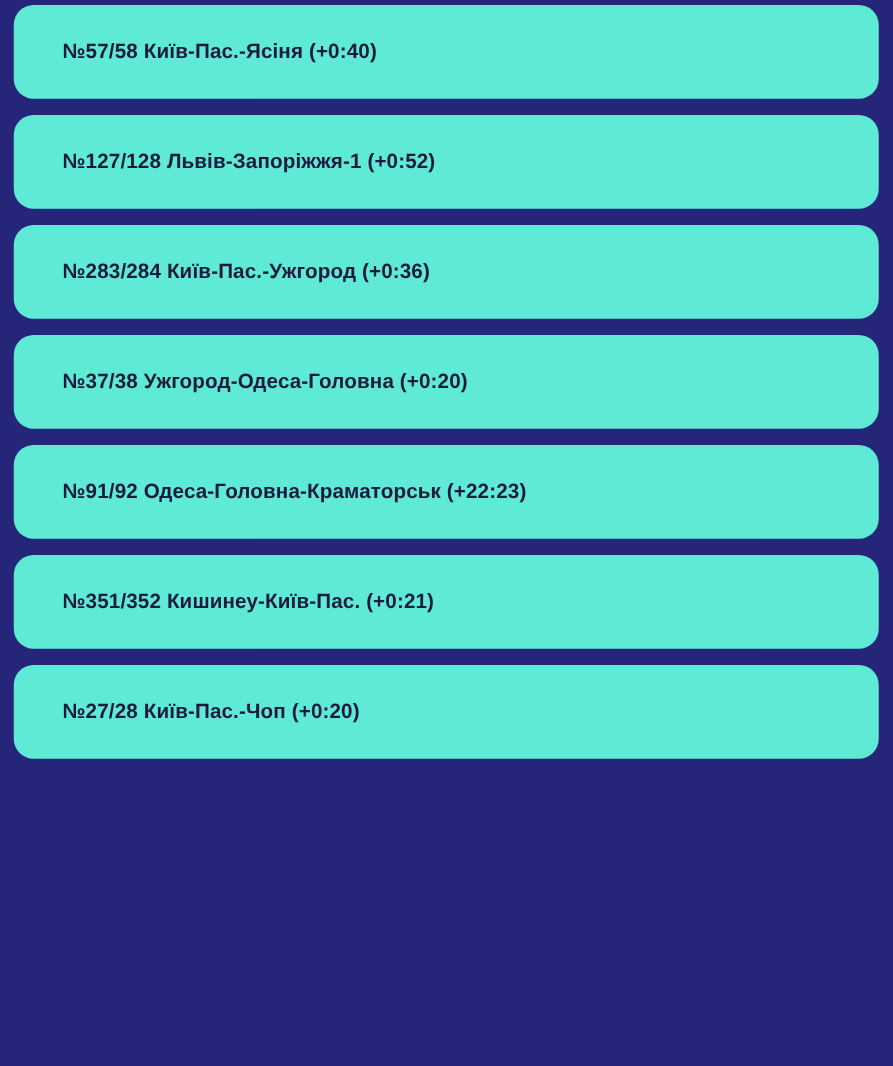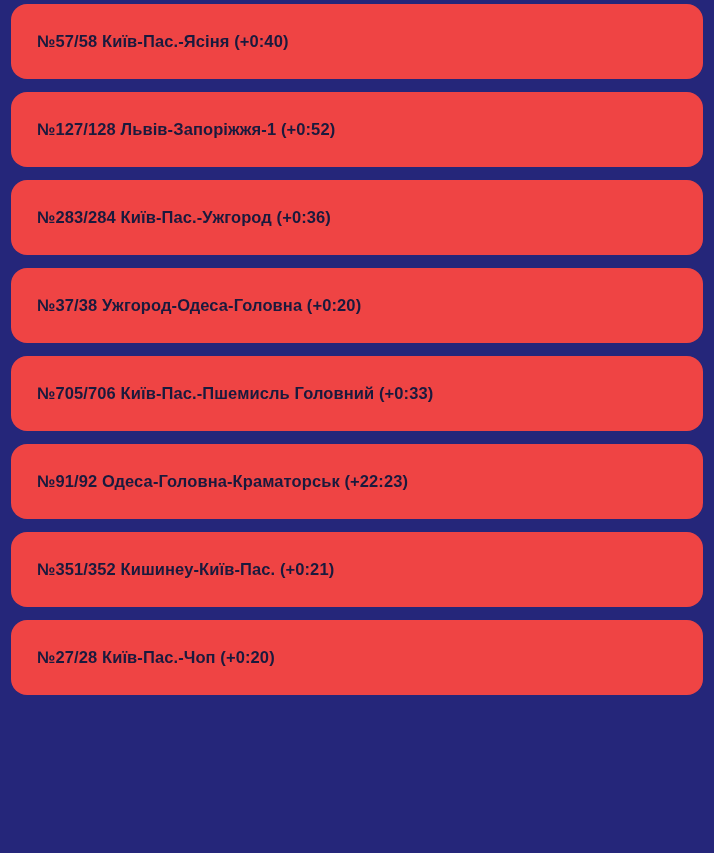--- a/index.html
+++ b/index.html
@@ -15,27 +15,27 @@
     overflow: hidden;
   }
   .list {
     display: flex;
     flex-direction: column;
     gap: 13px;
     padding: 4px 11px 0 11px;
     box-sizing: border-box;
   }
   .row {
-    background: #ef4444;
+    background: #5eead4;
     border-radius: 16px;
     height: 75px;
     display: flex;
     align-items: center;
     box-sizing: border-box;
-    padding: 0 26px;
+    padding: 0 39px;
     flex: 0 0 auto;
   }
   .row-text {
     color: #1a1a3d;
     font-size: 16.5px;
     font-weight: bold;
     letter-spacing: 0.1px;
     line-height: 1.2;
     white-space: nowrap;
   }
@@ -50,23 +50,20 @@
   <div class="row">
     <span class="row-text">№127/128 Львів-Запоріжжя-1 (+0:52)</span>
   </div>
   <div class="row">
     <span class="row-text">№283/284 Київ-Пас.-Ужгород (+0:36)</span>
   </div>
   <div class="row">
     <span class="row-text">№37/38 Ужгород-Одеса-Головна (+0:20)</span>
   </div>
   <div class="row">
-    <span class="row-text">№705/706 Київ-Пас.-Пшемисль Головний (+0:33)</span>
-  </div>
-  <div class="row">
     <span class="row-text">№91/92 Одеса-Головна-Краматорськ (+22:23)</span>
   </div>
   <div class="row">
     <span class="row-text">№351/352 Кишинеу-Київ-Пас. (+0:21)</span>
   </div>
   <div class="row">
     <span class="row-text">№27/28 Київ-Пас.-Чоп (+0:20)</span>
   </div>
 </div>
 

